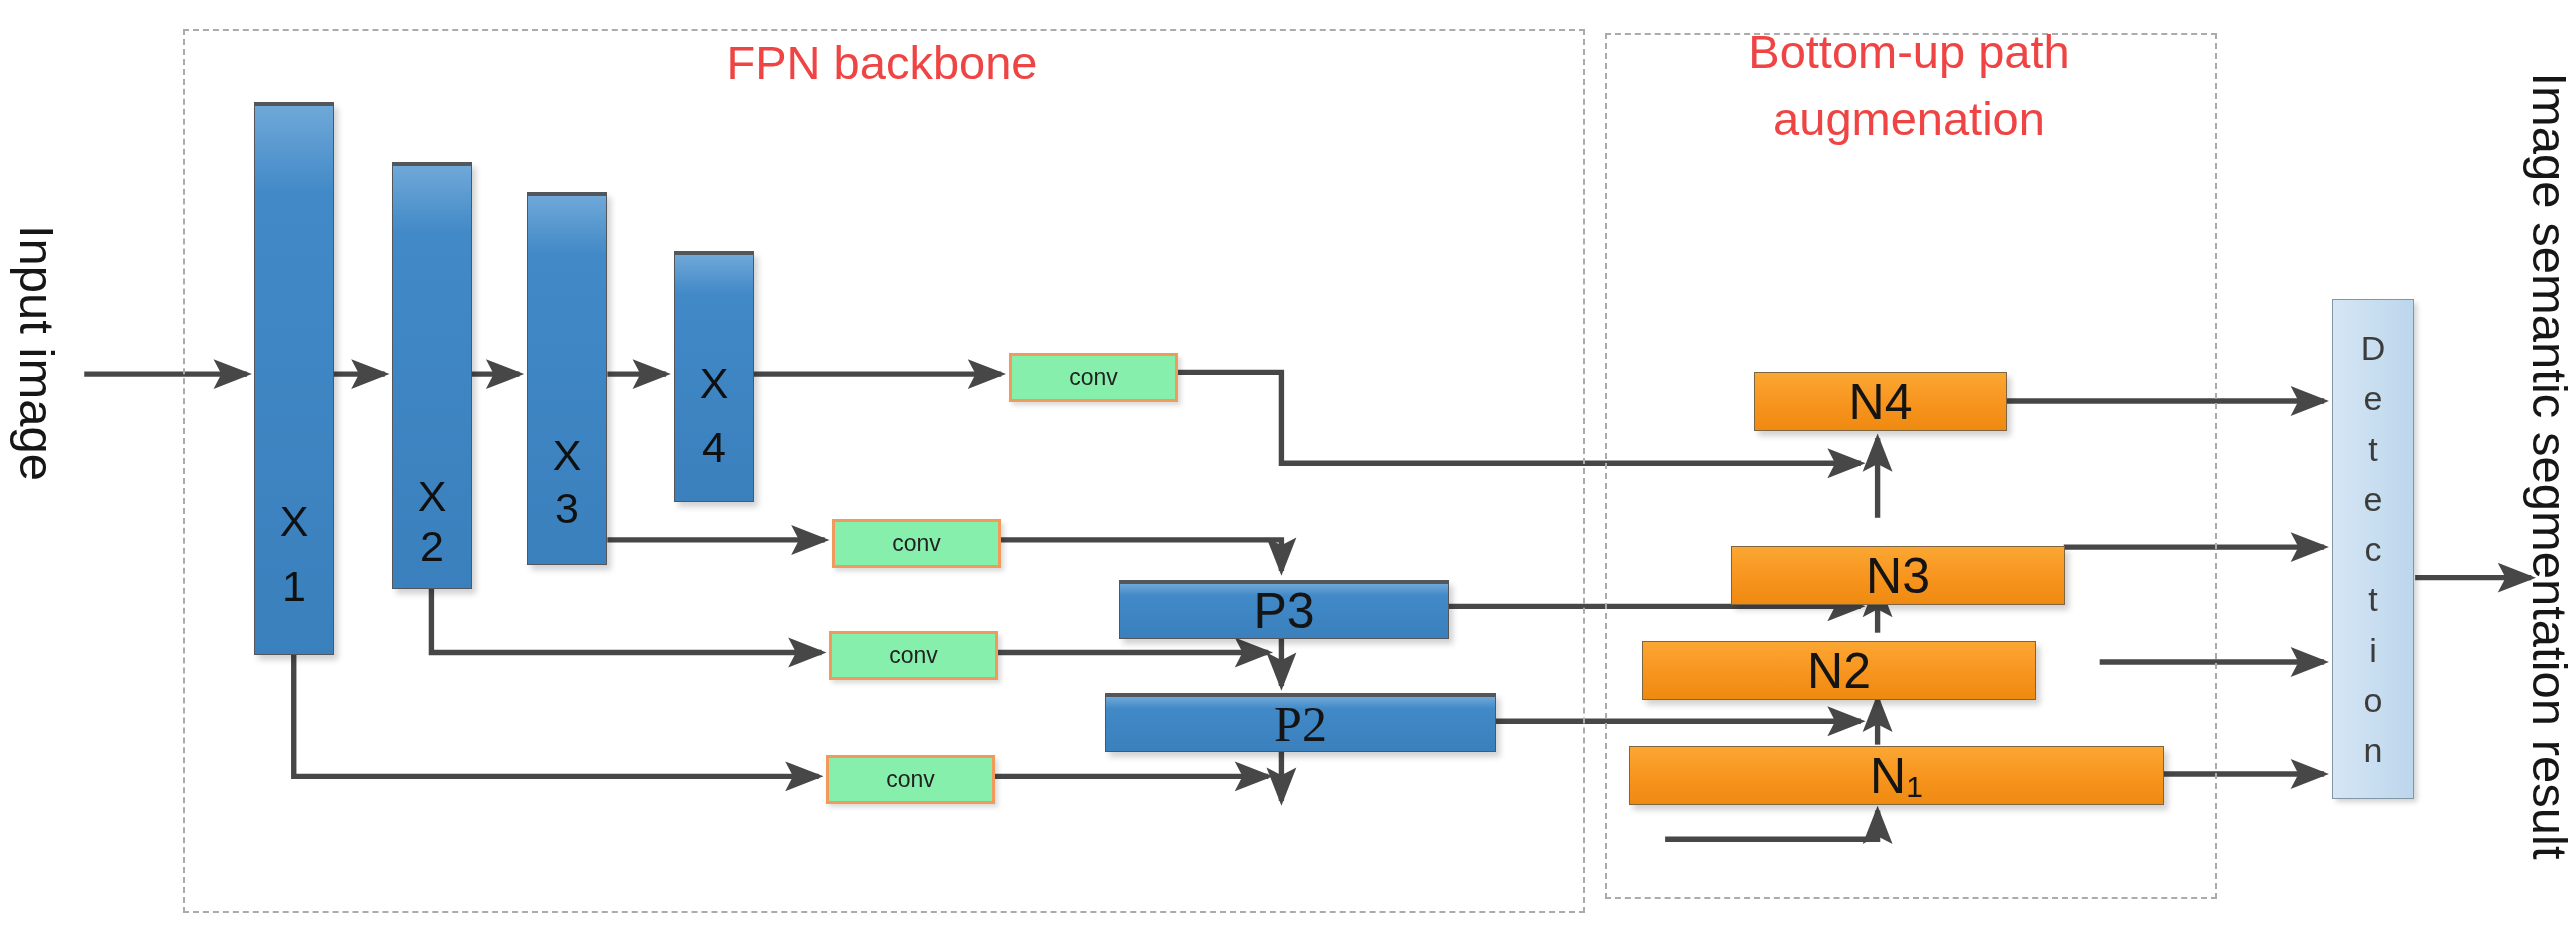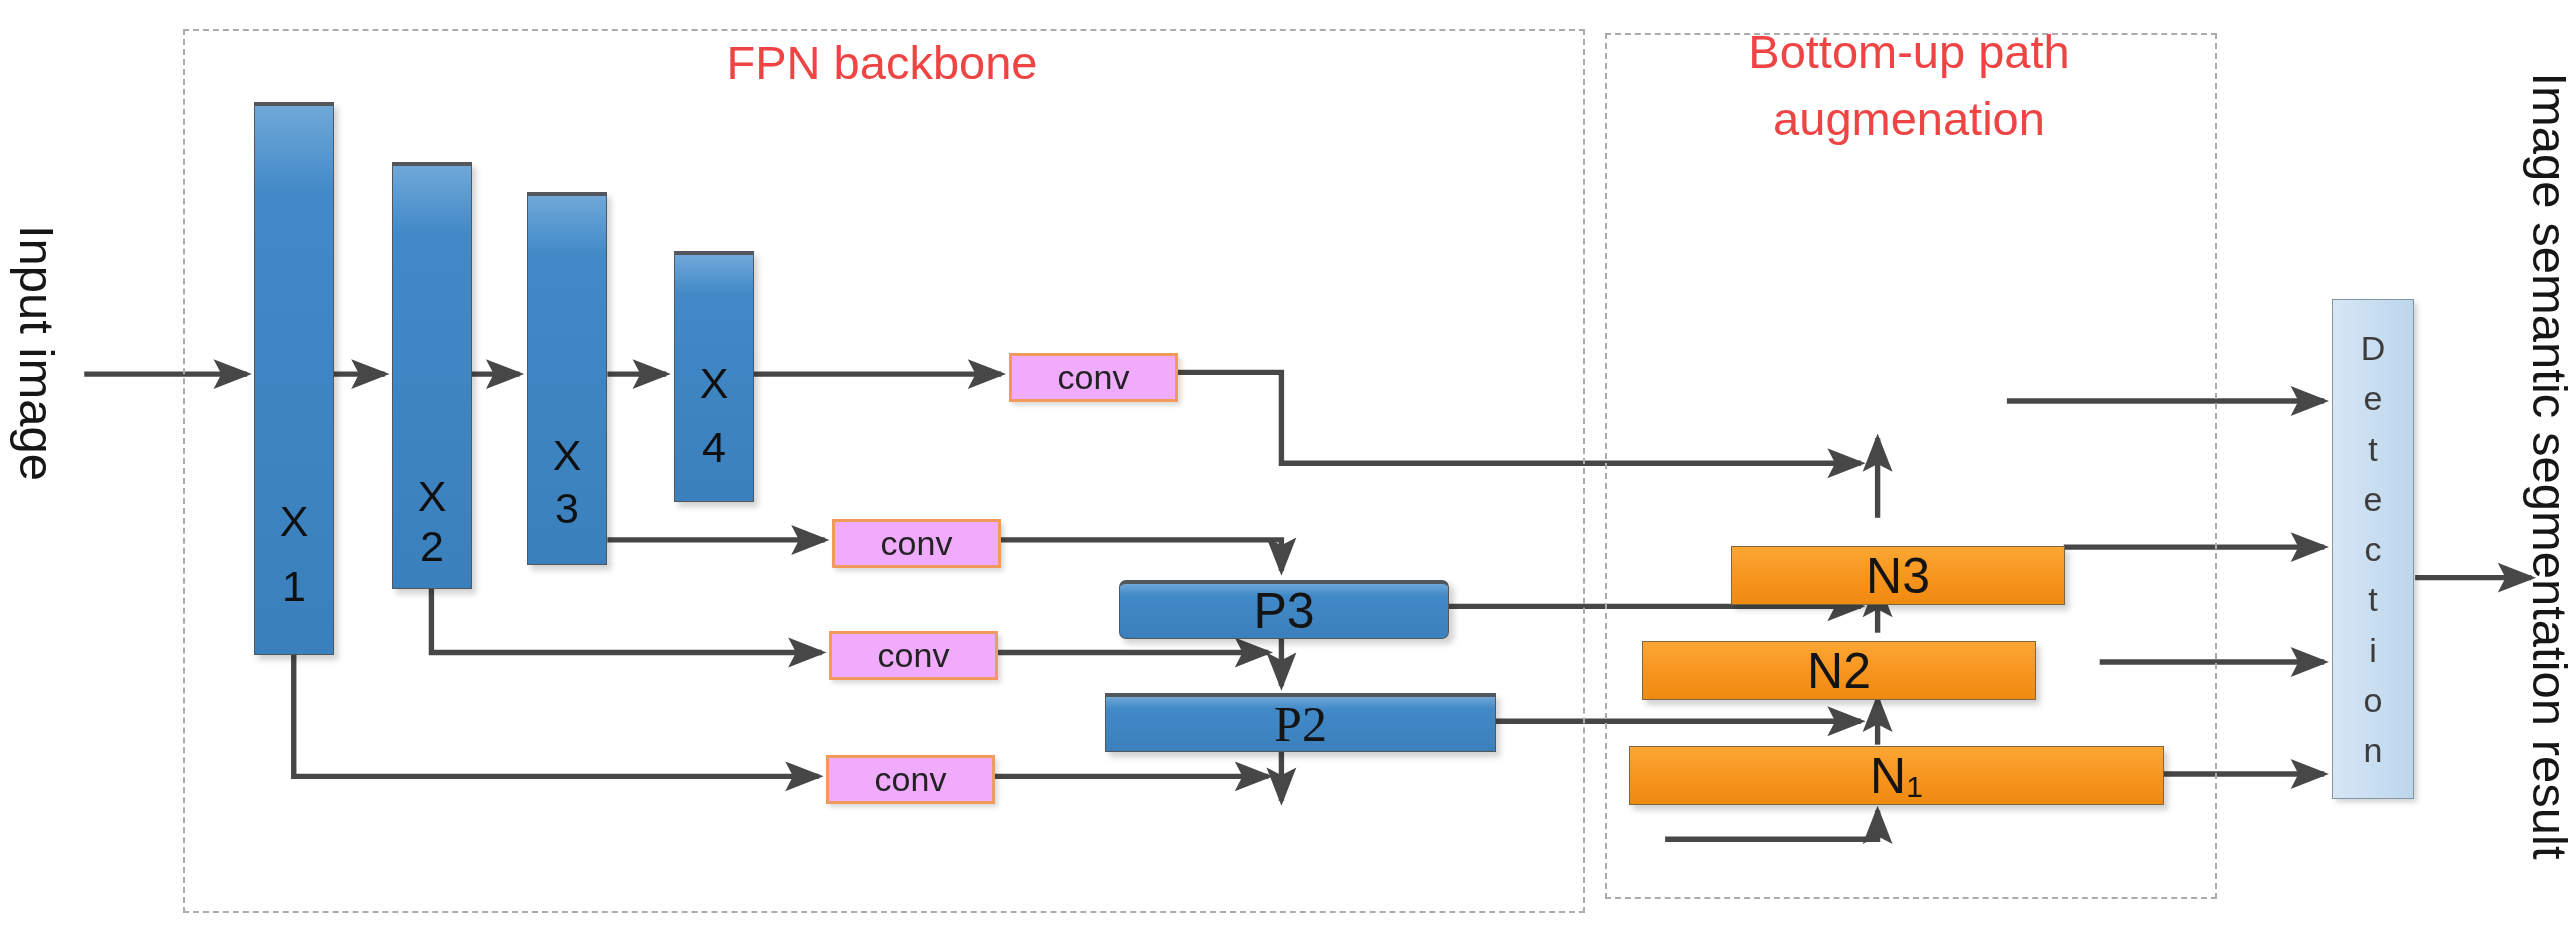--- a/index.html
+++ b/index.html
@@ -34,24 +34,24 @@
   
   .nbar{position:absolute;height:57px;
         background:linear-gradient(180deg,#fba733 0%,#f7941e 55%,#ef8a10 100%);
         border:1.8px solid #7c6540;
         box-shadow:4.2px 4.8px 6px rgba(0,0,0,0.18);
         display:flex;align-items:center;justify-content:center;}
   .bar-label{font-size:50px;color:#141414;white-space:nowrap;}
   .bar-label .sub{font-size:0.6em;position:relative;top:0.16em;}
 
   
-  .conv{position:absolute;width:163px;height:43px;background:#f0abfc;
+  .conv{position:absolute;width:163px;height:43px;background:#86efac;
         border:3px solid #f09a5b;box-shadow:3px 3.6px 4.8px rgba(0,0,0,0.15);
         display:flex;align-items:center;justify-content:center;
-        font-size:34px;color:#222222;}
+        font-size:23px;color:#222222;}
 
   
   .det{position:absolute;left:2332px;top:299px;width:82px;height:500px;
        background:linear-gradient(90deg,#d6e6f5 0%,#bcd6ec 100%);
        border:1.8px solid #8296a6;box-shadow:3.6px 4.2px 5.4px rgba(0,0,0,0.18);
        display:flex;flex-direction:column;align-items:center;
        justify-content:space-between;padding:31px 0;box-sizing:border-box;}
   .det span{font-size:34px;color:#3c3c3c;line-height:1;}
 
   
@@ -125,27 +125,30 @@
   <div class="xbar" style="left:674px;top:251px;height:246px;">
     <span style="bottom:93px;">X</span>
     <span style="bottom:29px;">4</span>
   </div>
 
   <div class="conv" style="left:1009px;top:353px;">conv</div>
   <div class="conv" style="left:832px;top:519px;">conv</div>
   <div class="conv" style="left:829px;top:631px;">conv</div>
   <div class="conv" style="left:826px;top:755px;">conv</div>
 
-  <div class="pbar" style="left:1119px;top:580px;width:328px;border-radius:7px;">
+  <div class="pbar" style="left:1119px;top:580px;width:328px;">
     <span class="bar-label"><span>P</span><span>3</span></span>
   </div>
   <div class="pbar" style="left:1105px;top:693px;width:389px;font-family:Liberation Serif, serif;">
     <span class="bar-label"><span>P</span><span>2</span></span>
   </div>
 
+  <div class="nbar" style="left:1754px;top:372px;width:251px;">
+    <span class="bar-label"><span>N</span><span>4</span></span>
+  </div>
   <div class="nbar" style="left:1731px;top:546px;width:332px;align-items:center;">
     <span class="bar-label"><span>N</span><span>3</span></span>
   </div>
   <div class="nbar" style="left:1642px;top:634px;width:392px;margin-top:7px;">
     <span class="bar-label"><span>N</span><span>2</span></span>
   </div>
   <div class="nbar" style="left:1629px;top:746px;width:533px;">
     <span class="bar-label"><span>N</span><span class="sub">1</span></span>
   </div>
 

